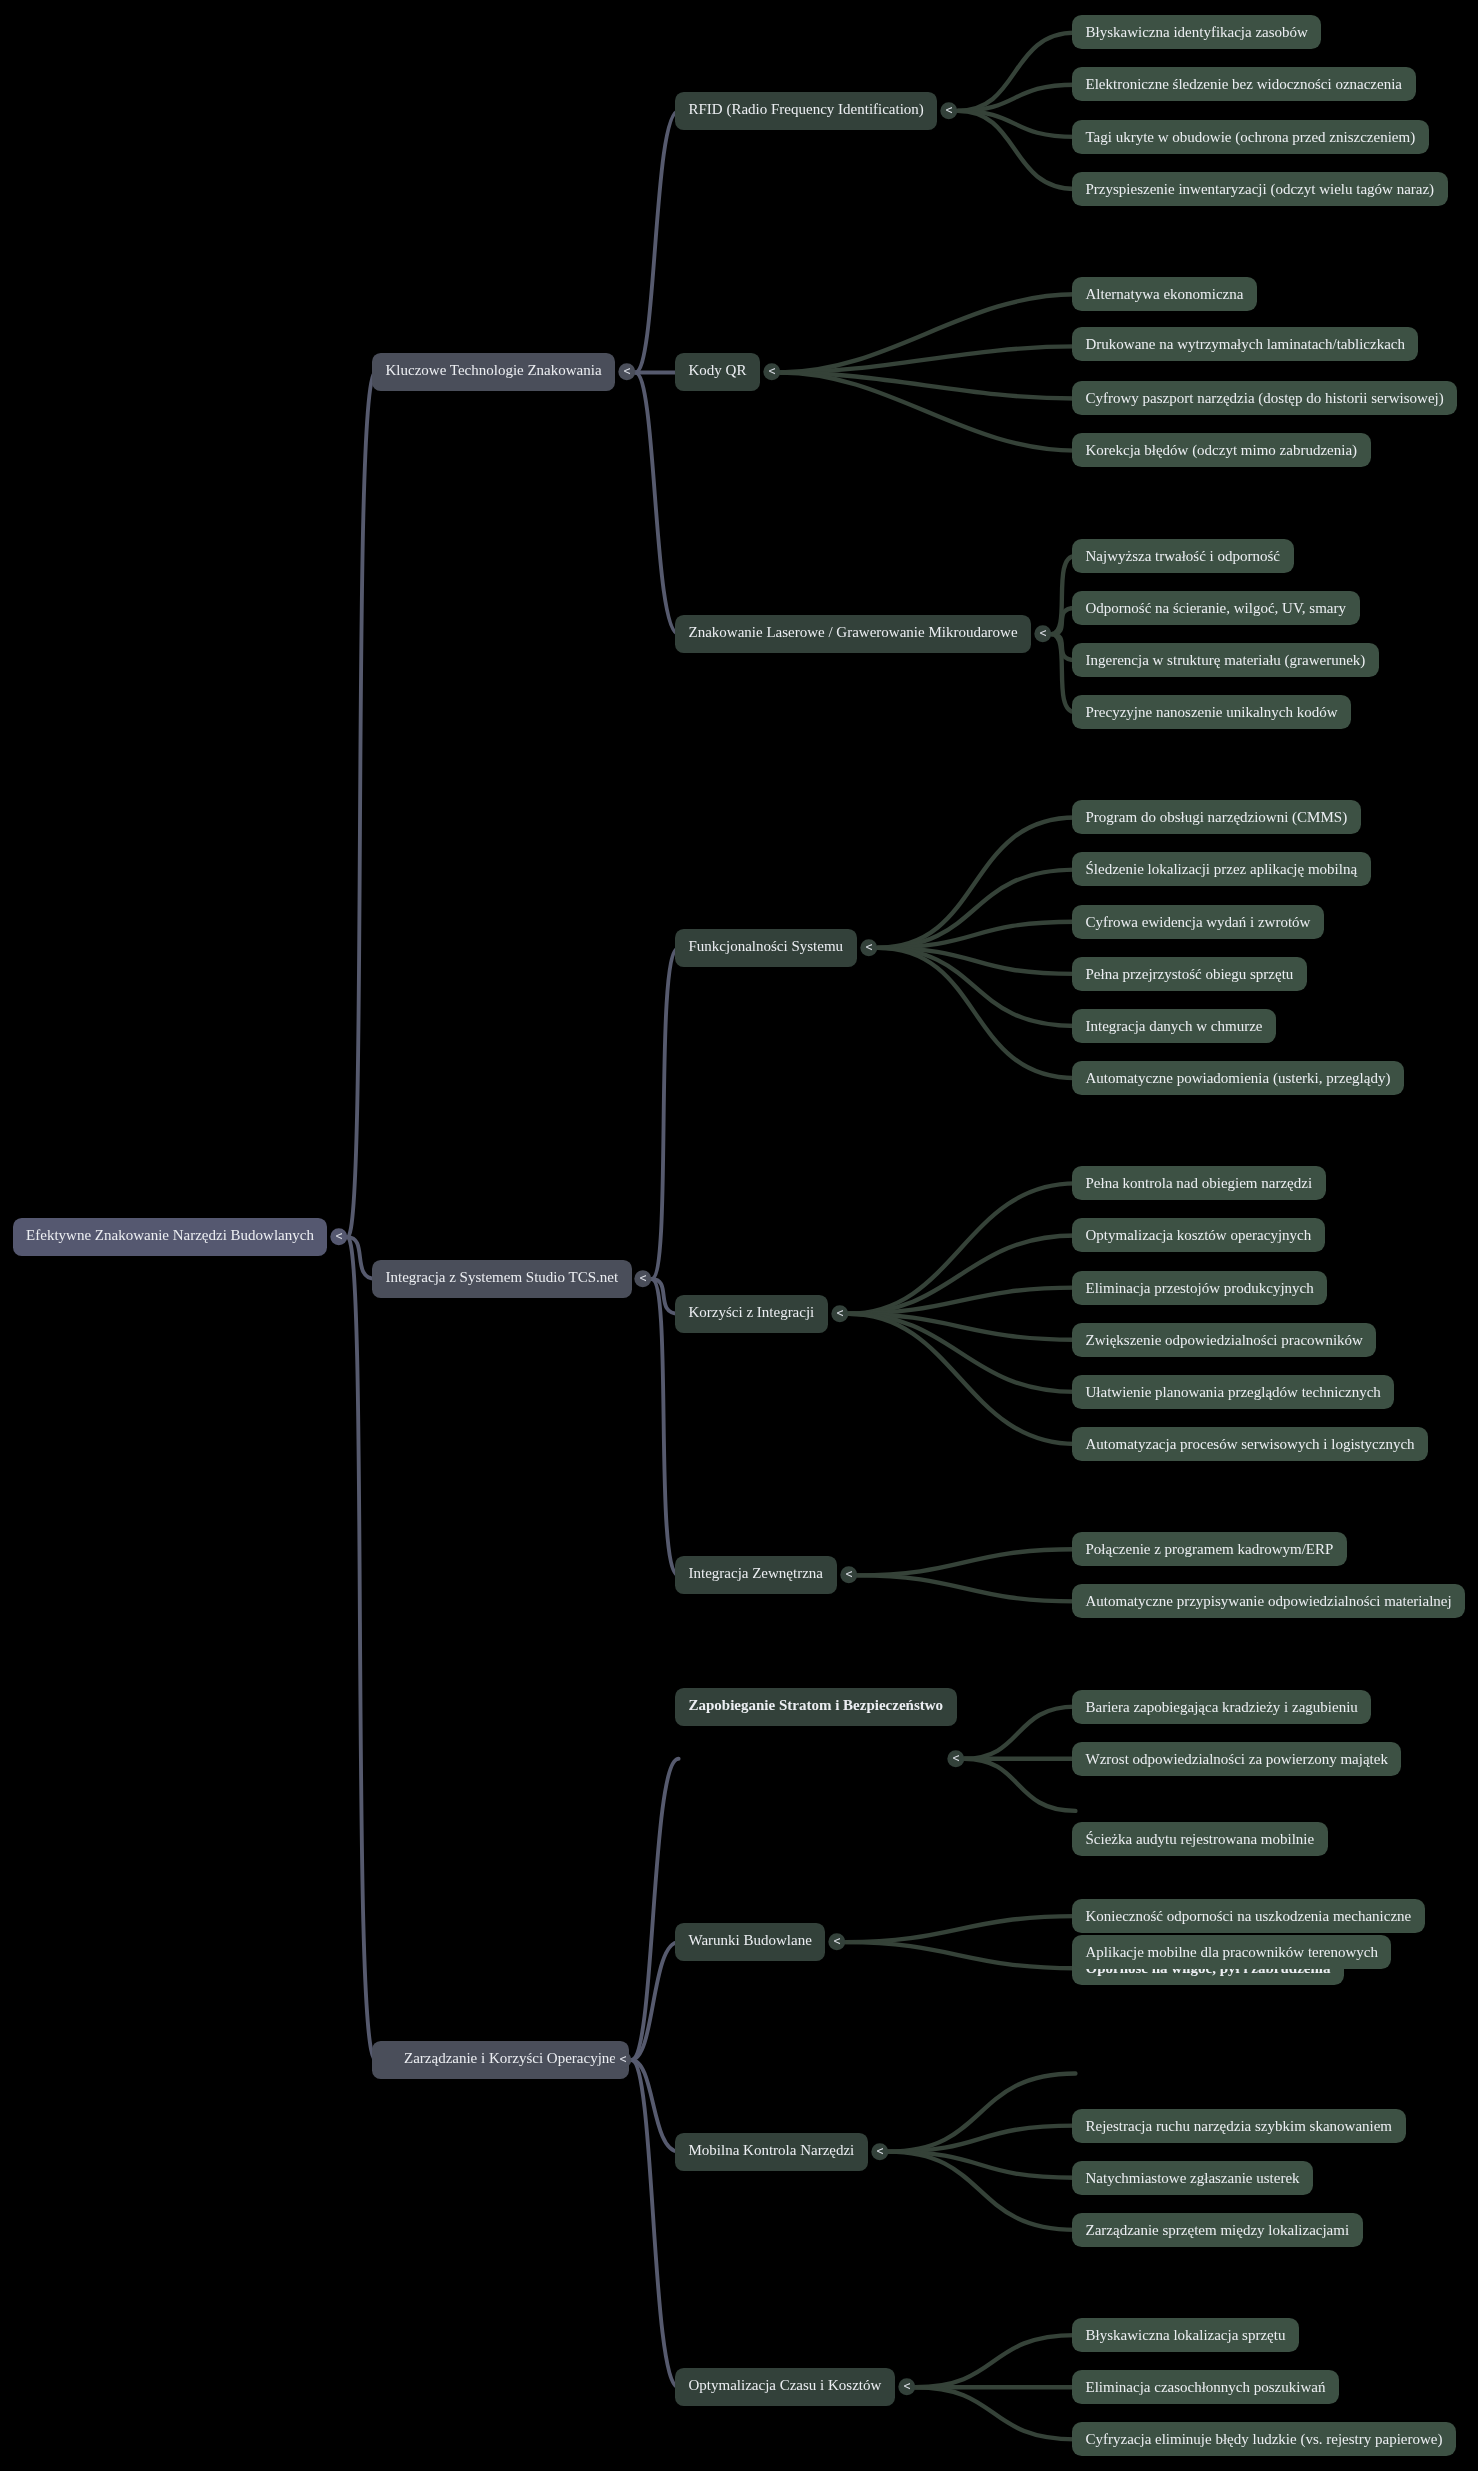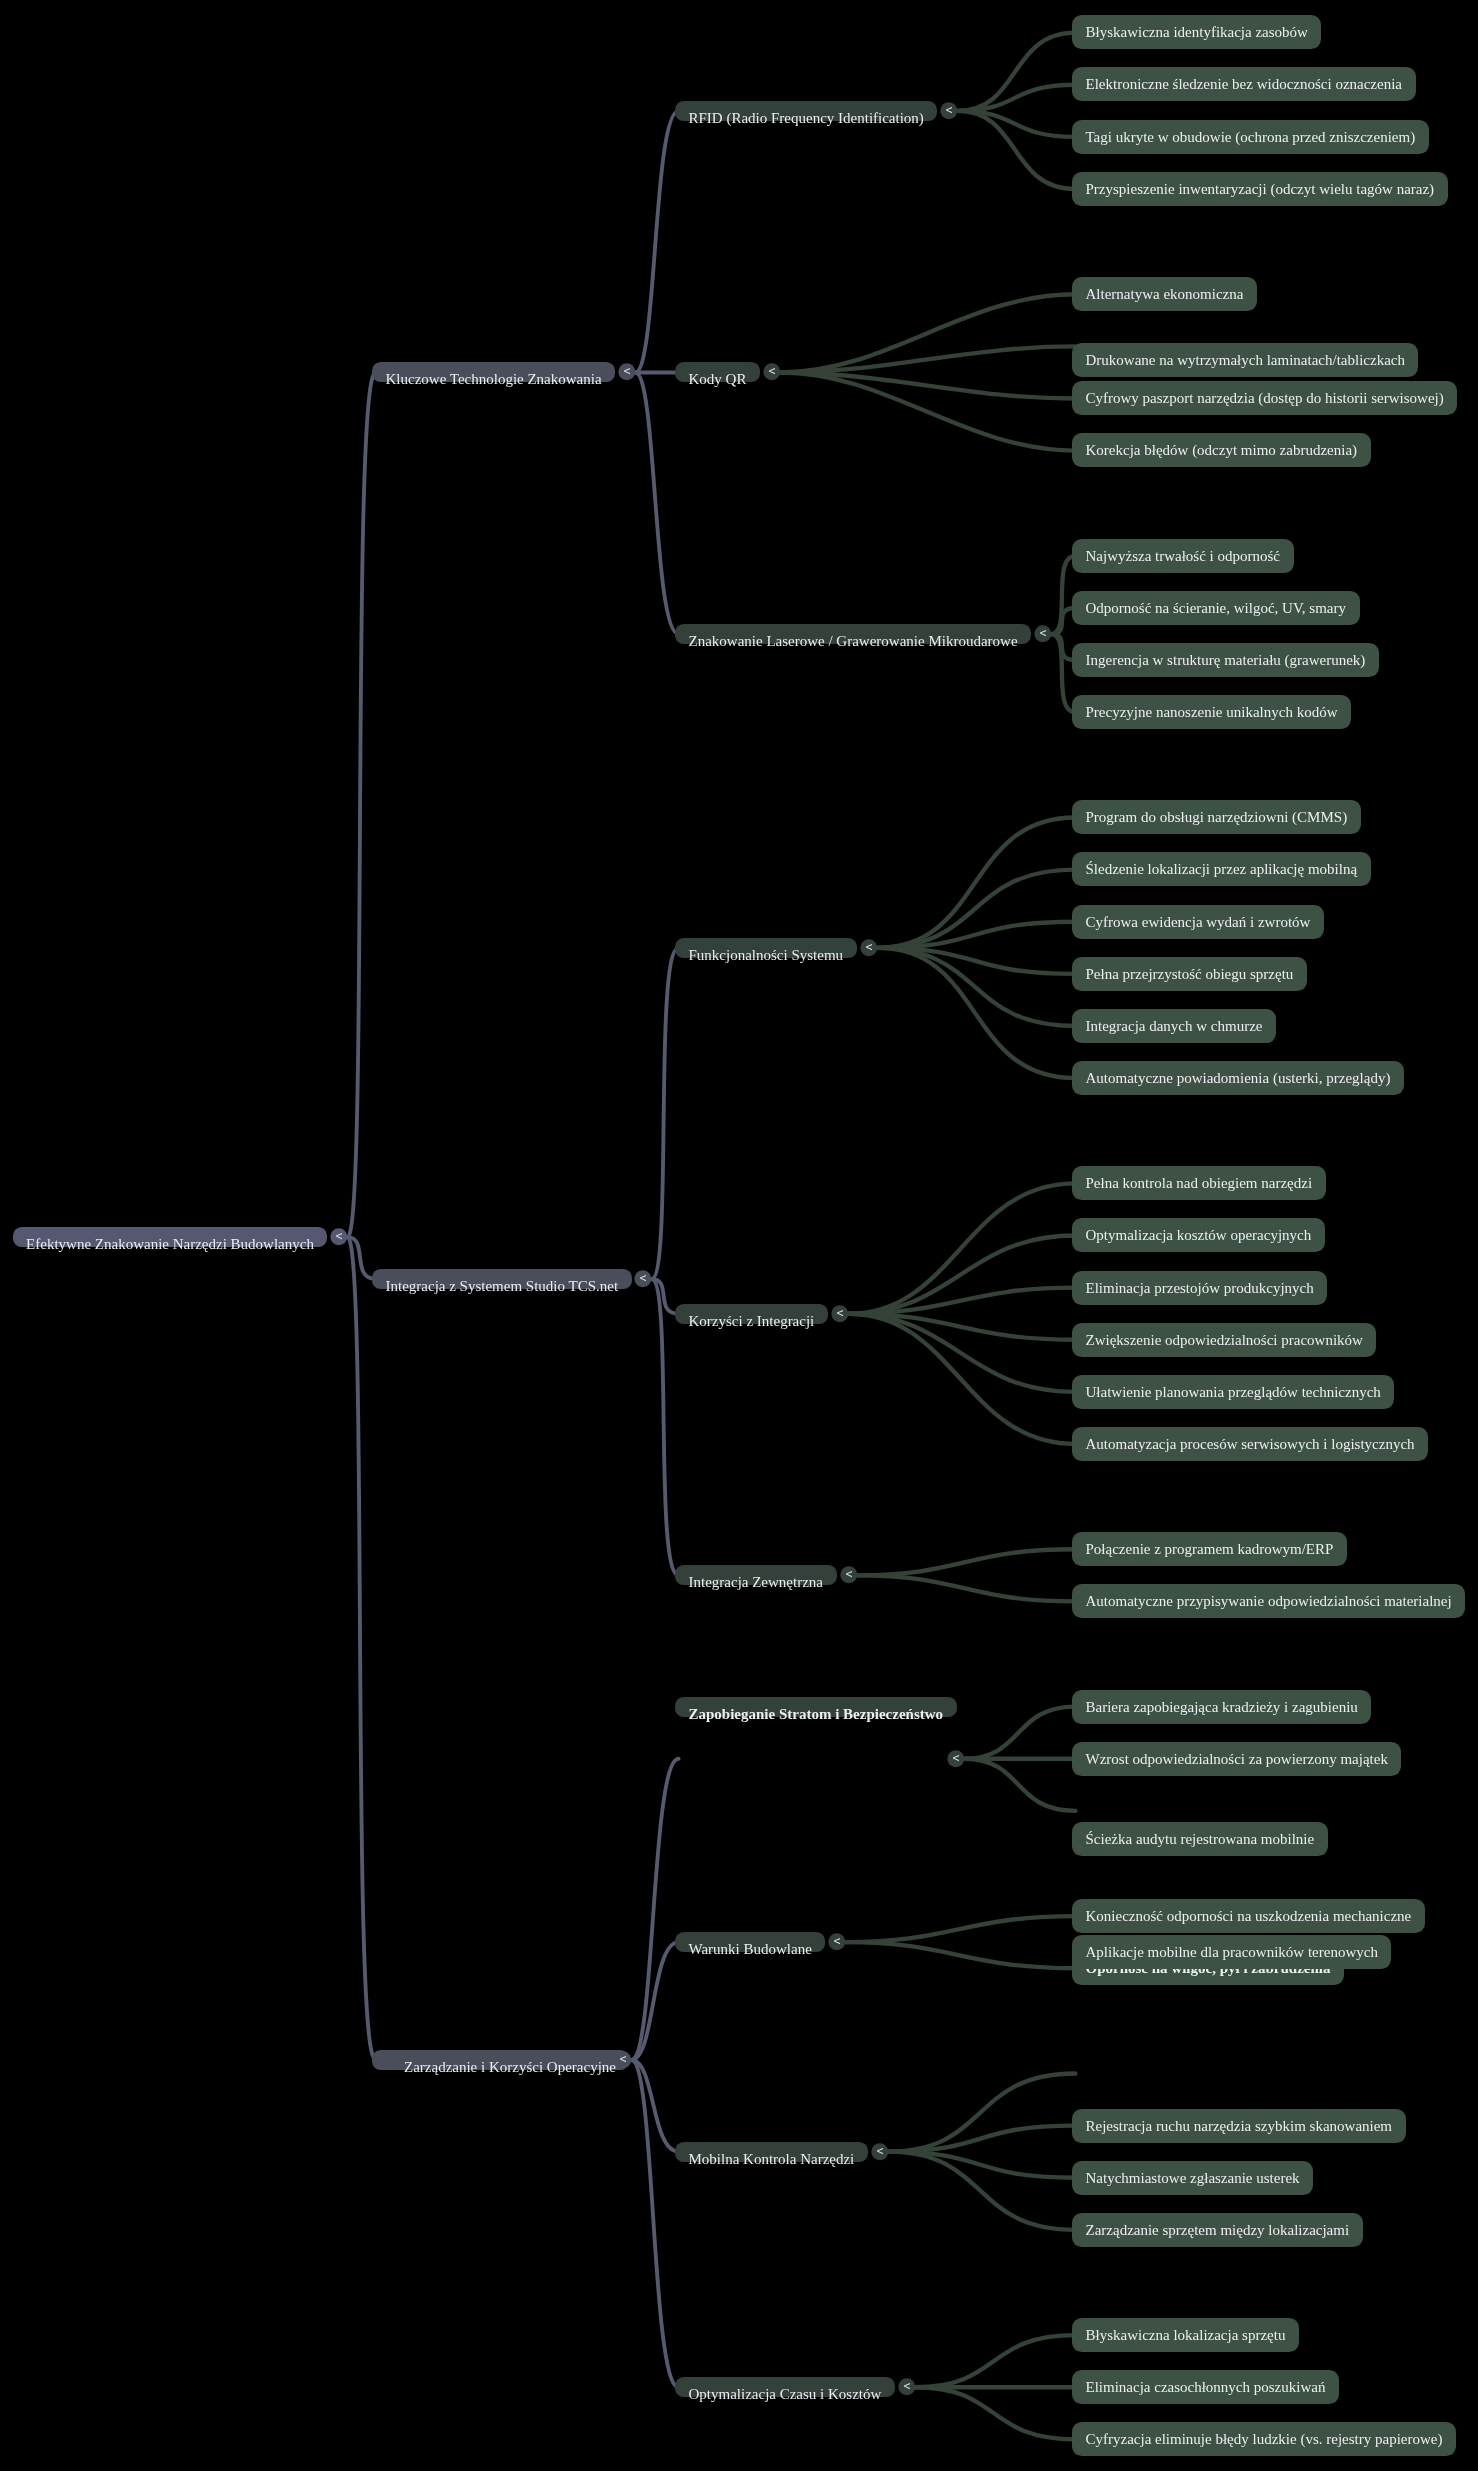--- a/index.html
+++ b/index.html
@@ -4,21 +4,21 @@
 <style>
   html,body{margin:0;padding:0;background:#000;}
   #stage{
     position:relative;width:1478px;height:2472px;overflow:hidden;
     background:var(--bg,#000);
     font-family:"Liberation Serif", serif;
   }
   #edges{position:absolute;left:0;top:0;}
   .node{
     position:absolute;transform:translateY(-50%);
-    white-space:nowrap;height:20px;line-height:35px;padding:0 13.5px;
+    white-space:nowrap;height:38px;line-height:35px;padding:0 13.5px;
     border-radius:8.7px;color:var(--text,#eceef2);font-size:15px;
     z-index:2;
   }
   .node.root{background:var(--root-bg,#555870);}
   .node.branch{background:var(--branch-bg,#4a4e5a);}
   .node.section{background:var(--section-bg,#33413a);}
   .node.leaf{background:var(--leaf-bg,#3d5144);height:34px;line-height:34px;border-radius:9.7px;}
   .toggle{
     position:absolute;transform:translate(-50%,-50%);
     width:17.4px;height:17.4px;border-radius:50%;
@@ -89,21 +89,21 @@
     </svg>
 <div class="node root" style="left: 12.6px; top: 1237px;">Efektywne Znakowanie Narzędzi Budowlanych</div>
     <div class="node branch" style="left: 372px; top: 372px;">Kluczowe Technologie Znakowania</div>
     <div class="node section" style="left: 675px; top: 111px;">RFID (Radio Frequency Identification)</div>
     <div class="node leaf" style="left: 1072px; top: 32px;">Błyskawiczna identyfikacja zasobów</div>
     <div class="node leaf" style="left: 1072px; top: 84px;">Elektroniczne śledzenie bez widoczności oznaczenia</div>
     <div class="node leaf" style="left: 1072px; top: 137px;">Tagi ukryte w obudowie (ochrona przed zniszczeniem)</div>
     <div class="node leaf" style="left: 1072px; top: 189px;">Przyspieszenie inwentaryzacji (odczyt wielu tagów naraz)</div>
     <div class="node section" style="left: 675px; top: 372px; text-align: center;">Kody QR</div>
     <div class="node leaf" style="left: 1072px; top: 294px;">Alternatywa ekonomiczna</div>
-    <div class="node leaf" style="left: 1072px; top: 360px; text-align: right;">Drukowane na wytrzymałych laminatach/tabliczkach</div>
+    <div class="node leaf" style="left: 1072px; top: 344px; text-align: right;">Drukowane na wytrzymałych laminatach/tabliczkach</div>
     <div class="node leaf" style="left: 1072px; top: 398px;">Cyfrowy paszport narzędzia (dostęp do historii serwisowej)</div>
     <div class="node leaf" style="left: 1072px; top: 450px; text-align: center;">Korekcja błędów (odczyt mimo zabrudzenia)</div>
     <div class="node section" style="left: 675px; top: 634px;">Znakowanie Laserowe / Grawerowanie Mikroudarowe</div>
     <div class="node leaf" style="left: 1072px; top: 556px;">Najwyższa trwałość i odporność</div>
     <div class="node leaf" style="left: 1072px; top: 608px;">Odporność na ścieranie, wilgoć, UV, smary</div>
     <div class="node leaf" style="left: 1072px; top: 660px;">Ingerencja w strukturę materiału (grawerunek)</div>
     <div class="node leaf" style="left: 1072px; top: 712px;">Precyzyjne nanoszenie unikalnych kodów</div>
     <div class="node branch" style="left: 372px; top: 1279px;">Integracja z Systemem Studio TCS.net</div>
     <div class="node section" style="left: 675px; top: 948px;">Funkcjonalności Systemu</div>
     <div class="node leaf" style="left: 1072px; top: 817px;">Program do obsługi narzędziowni (CMMS)</div>

